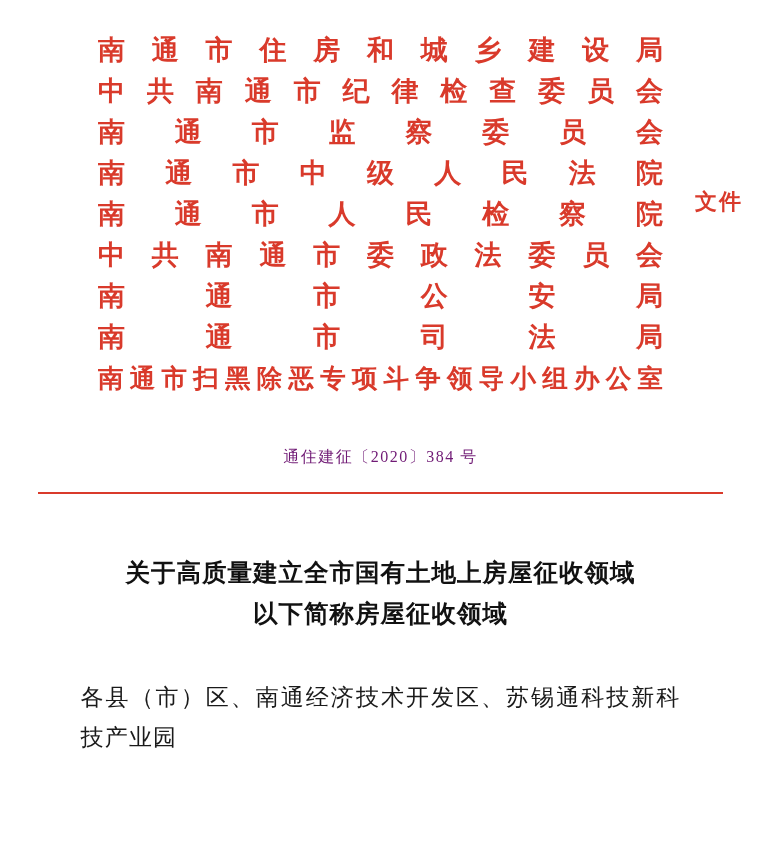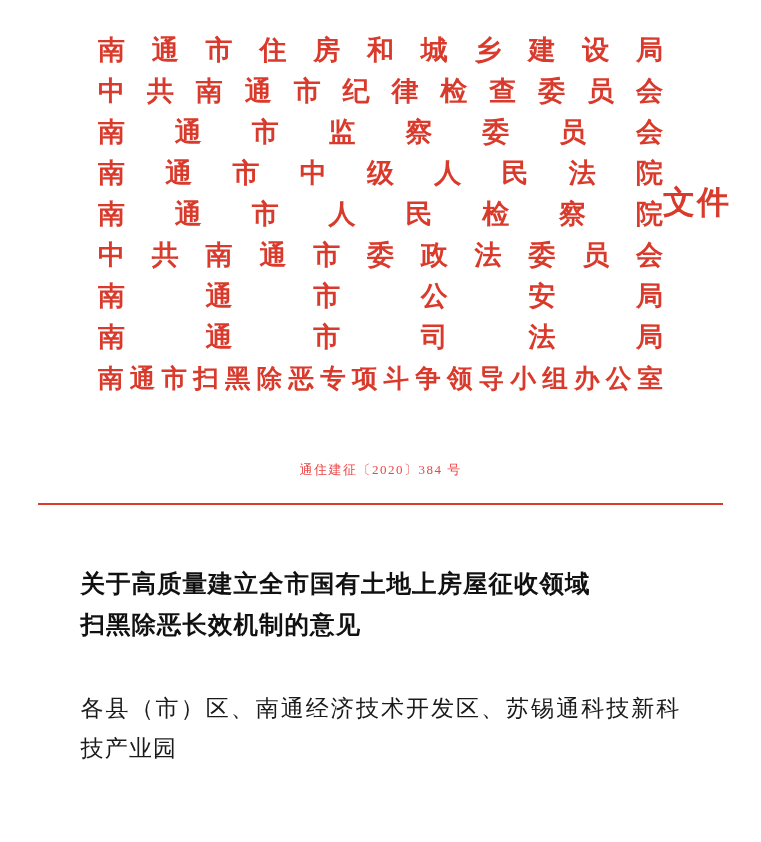--- a/index.html
+++ b/index.html
@@ -50,51 +50,52 @@
 
   .lh-line.tight {
     display: flex;
     justify-content: space-between;
     font-size: 25.5px;
   }
   .lh-line.tight span { display: inline-block; }
 
   .wenjian {
     position: absolute;
-    right: 30px;
+    right: 18px;
     top: 185px;
     color: #d93a2b;
     font-family: "Liberation Serif", serif;
     font-weight: bold;
-    font-size: 32px;
+    font-size: 22px;
     line-height: 34px;
     letter-spacing: 2px;
   }
 
   
   .docnum {
-    margin-top: 62px;
+    margin-top: 48px;
     text-align: center;
-    font-size: 13px;
+    font-size: 16px;
     letter-spacing: 1.5px;
-    color: #ef4444;
+    color: #701a75;
     font-family: "Liberation Serif", serif;
   }
 
   .redrule {
     margin: 24px auto 0 auto;
     width: 685px;
     height: 2px;
     background: #d93a2b;
   }
 
   
   .title {
     margin: 58px auto 0 auto;
     width: 600px;
+    text-align: center;
     font-family: "Liberation Serif", serif;
     font-weight: bold;
     font-size: 24.5px;
     line-height: 41px;
     letter-spacing: 1px;
     color: #111111;
   }
 
   
   .body {
@@ -229,20 +230,20 @@
     </div>
     <div class="wenjian">文件</div>
   </div>
 
   <div class="docnum">通住建征〔2020〕384 号</div>
 
   <div class="redrule"></div>
 
   <div class="title">
     <div>关于高质量建立全市国有土地上房屋征收领域</div>
-    <div>扫黑除恶长效机制的意见</div>
+    <div>以下简称房屋征收领域</div>
   </div>
 
   <div class="body">
     <p>各县（市）区、南通经济技术开发区、苏锡通科技新科技产业园</p>
   </div>
 
 </div>
 
 </body></html>

